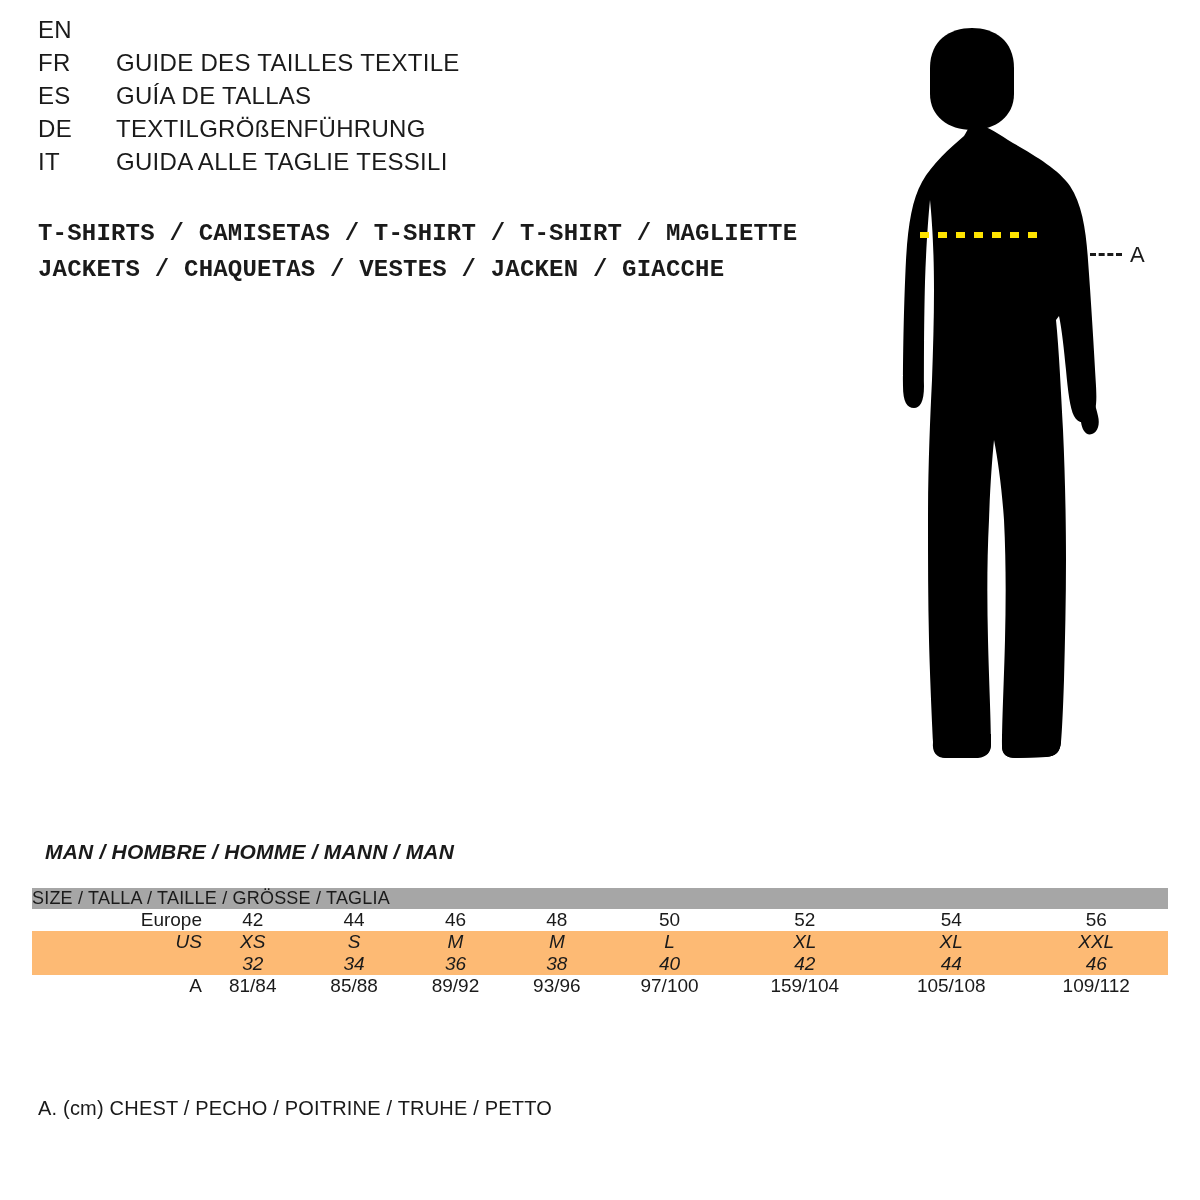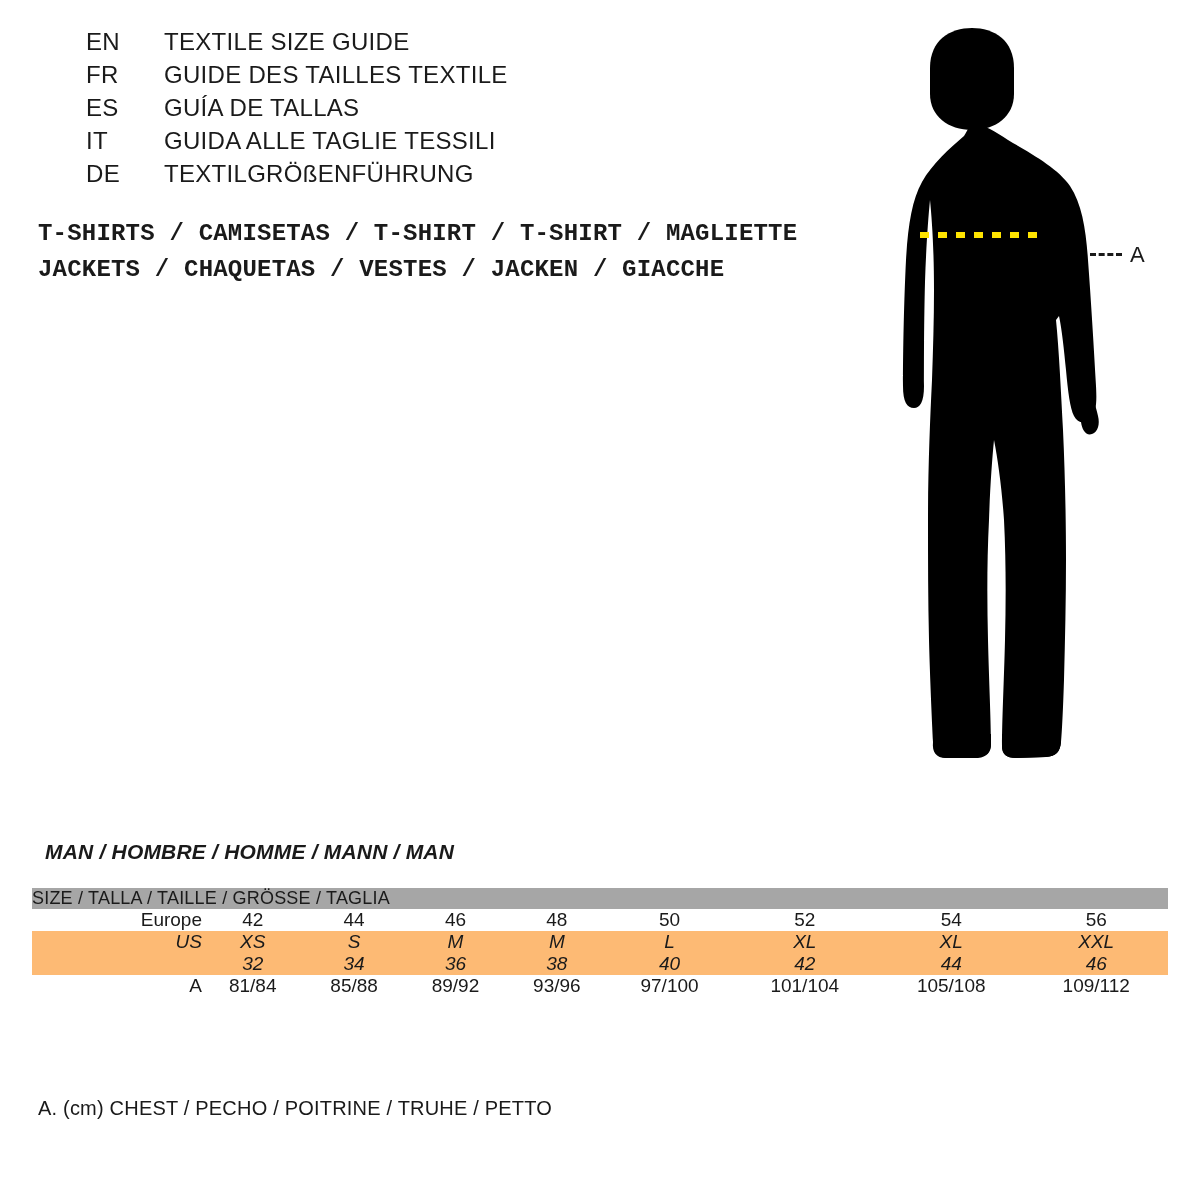--- a/index.html
+++ b/index.html
@@ -18,23 +18,22 @@
 
   .page {
     position: absolute;
     inset: 0;
   }
 
   
   .lang-block {
     position: absolute;
     left: 38px;
-    top: 28px;
+    top: 16px;
     width: 700px;
-    margin-left: 48px;
   }
   .lang-row {
     display: flex;
     align-items: baseline;
     height: 33px;
     font-size: 24px;
     letter-spacing: 0.3px;
   }
   .lang-code {
     width: 78px;
@@ -138,37 +137,36 @@
   }
 </style>
 </head>
 <body>
 
 <div class="page">
 
   <div class="lang-block">
     <div class="lang-row">
       <span class="lang-code">EN</span>
-      <span class="lang-text">TEXTILE SIZE GUIDE</span>
     </div>
     <div class="lang-row">
       <span class="lang-code">FR</span>
       <span class="lang-text">GUIDE DES TAILLES TEXTILE</span>
     </div>
     <div class="lang-row">
       <span class="lang-code">ES</span>
       <span class="lang-text">GUÍA DE TALLAS</span>
     </div>
     <div class="lang-row">
+      <span class="lang-code">DE</span>
+      <span class="lang-text">TEXTILGRÖßENFÜHRUNG</span>
+    </div>
+    <div class="lang-row">
       <span class="lang-code">IT</span>
       <span class="lang-text">GUIDA ALLE TAGLIE TESSILI</span>
-    </div>
-    <div class="lang-row">
-      <span class="lang-code">DE</span>
-      <span class="lang-text">TEXTILGRÖßENFÜHRUNG</span>
     </div>
   </div>
 
   <div class="category-block">
     <div class="category-line">T-SHIRTS / CAMISETAS / T-SHIRT / T-SHIRT / MAGLIETTE</div>
     <div class="category-line">JACKETS / CHAQUETAS / VESTES / JACKEN / GIACCHE</div>
   </div>
 
   <div class="figure-wrap">
     <svg width="360" height="770" viewBox="0 0 360 770">
@@ -268,21 +266,21 @@
         <td class="cell-val">44</td>
         <td class="cell-val">46</td>
       </tr>
       <tr class="row-plain">
         <td class="cell-label">A</td>
         <td class="cell-val">81/84</td>
         <td class="cell-val">85/88</td>
         <td class="cell-val">89/92</td>
         <td class="cell-val">93/96</td>
         <td class="cell-val">97/100</td>
-        <td class="cell-val">101/104</td>
+        <td class="cell-val">159/104</td>
         <td class="cell-val">105/108</td>
         <td class="cell-val">109/112</td>
       </tr>
     </tbody>
   </table>
 
   <div class="footnote">A. (cm) CHEST / PECHO / POITRINE / TRUHE / PETTO</div>
 
 </div>
 

